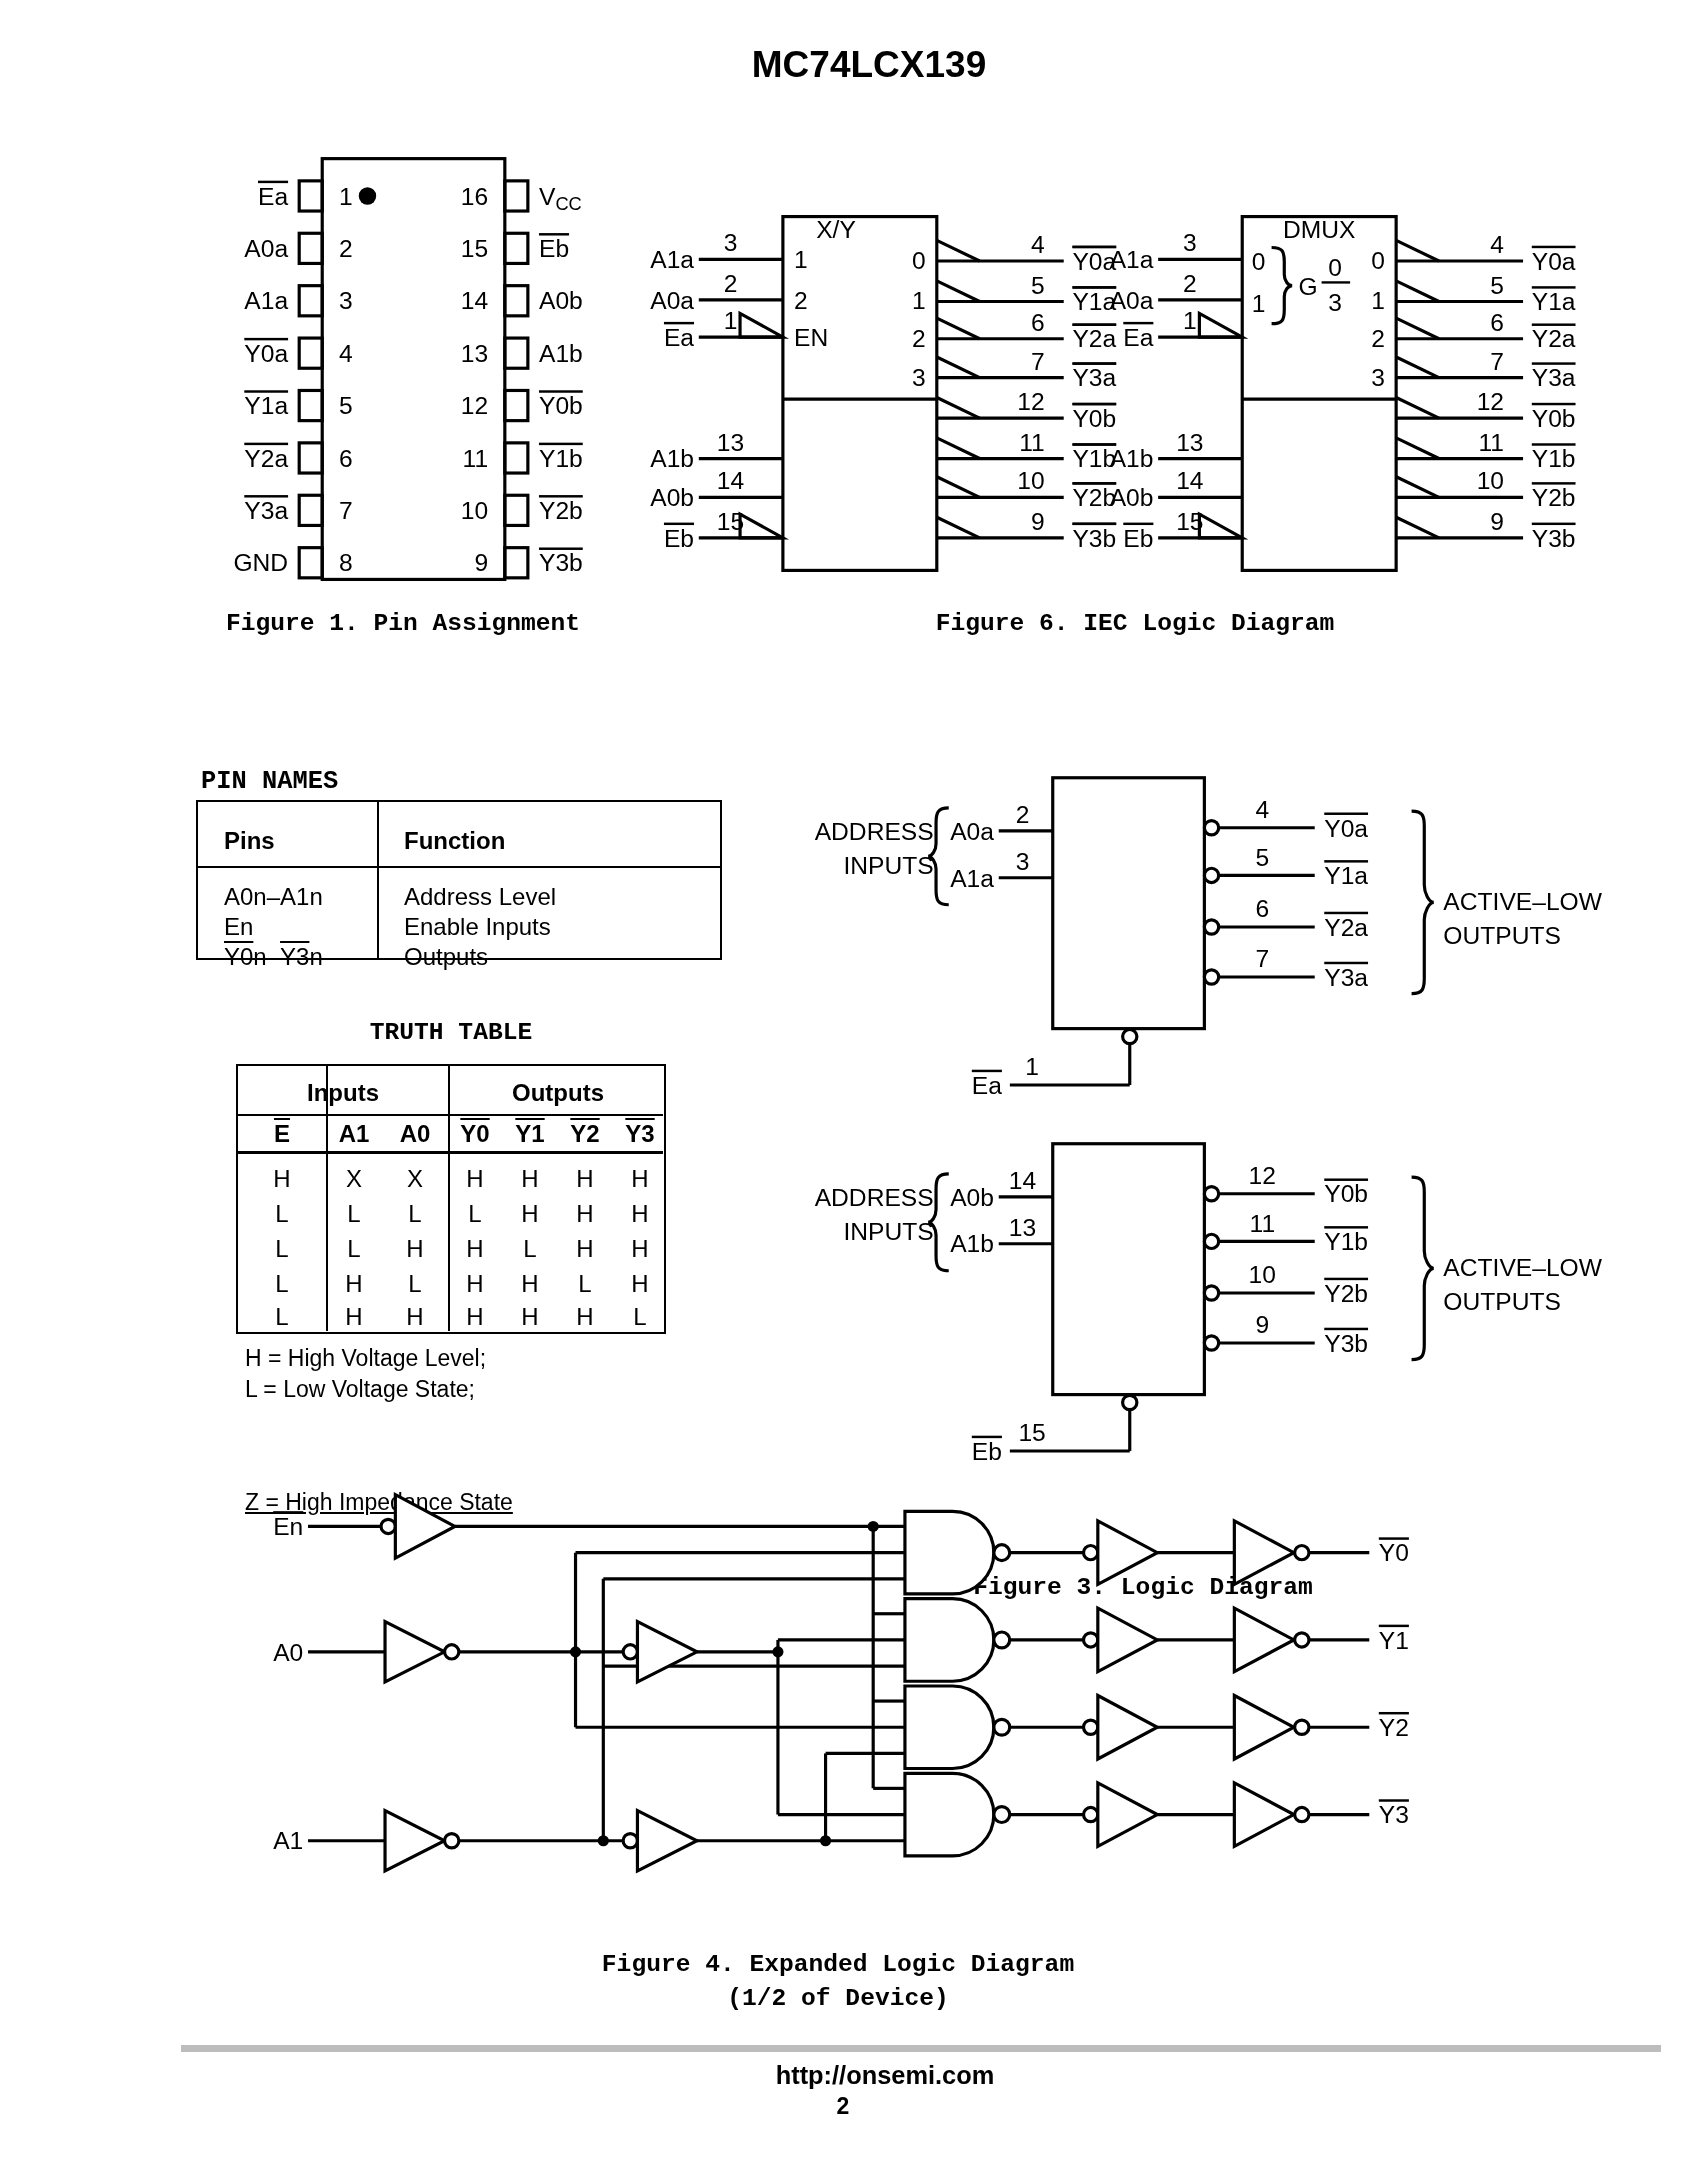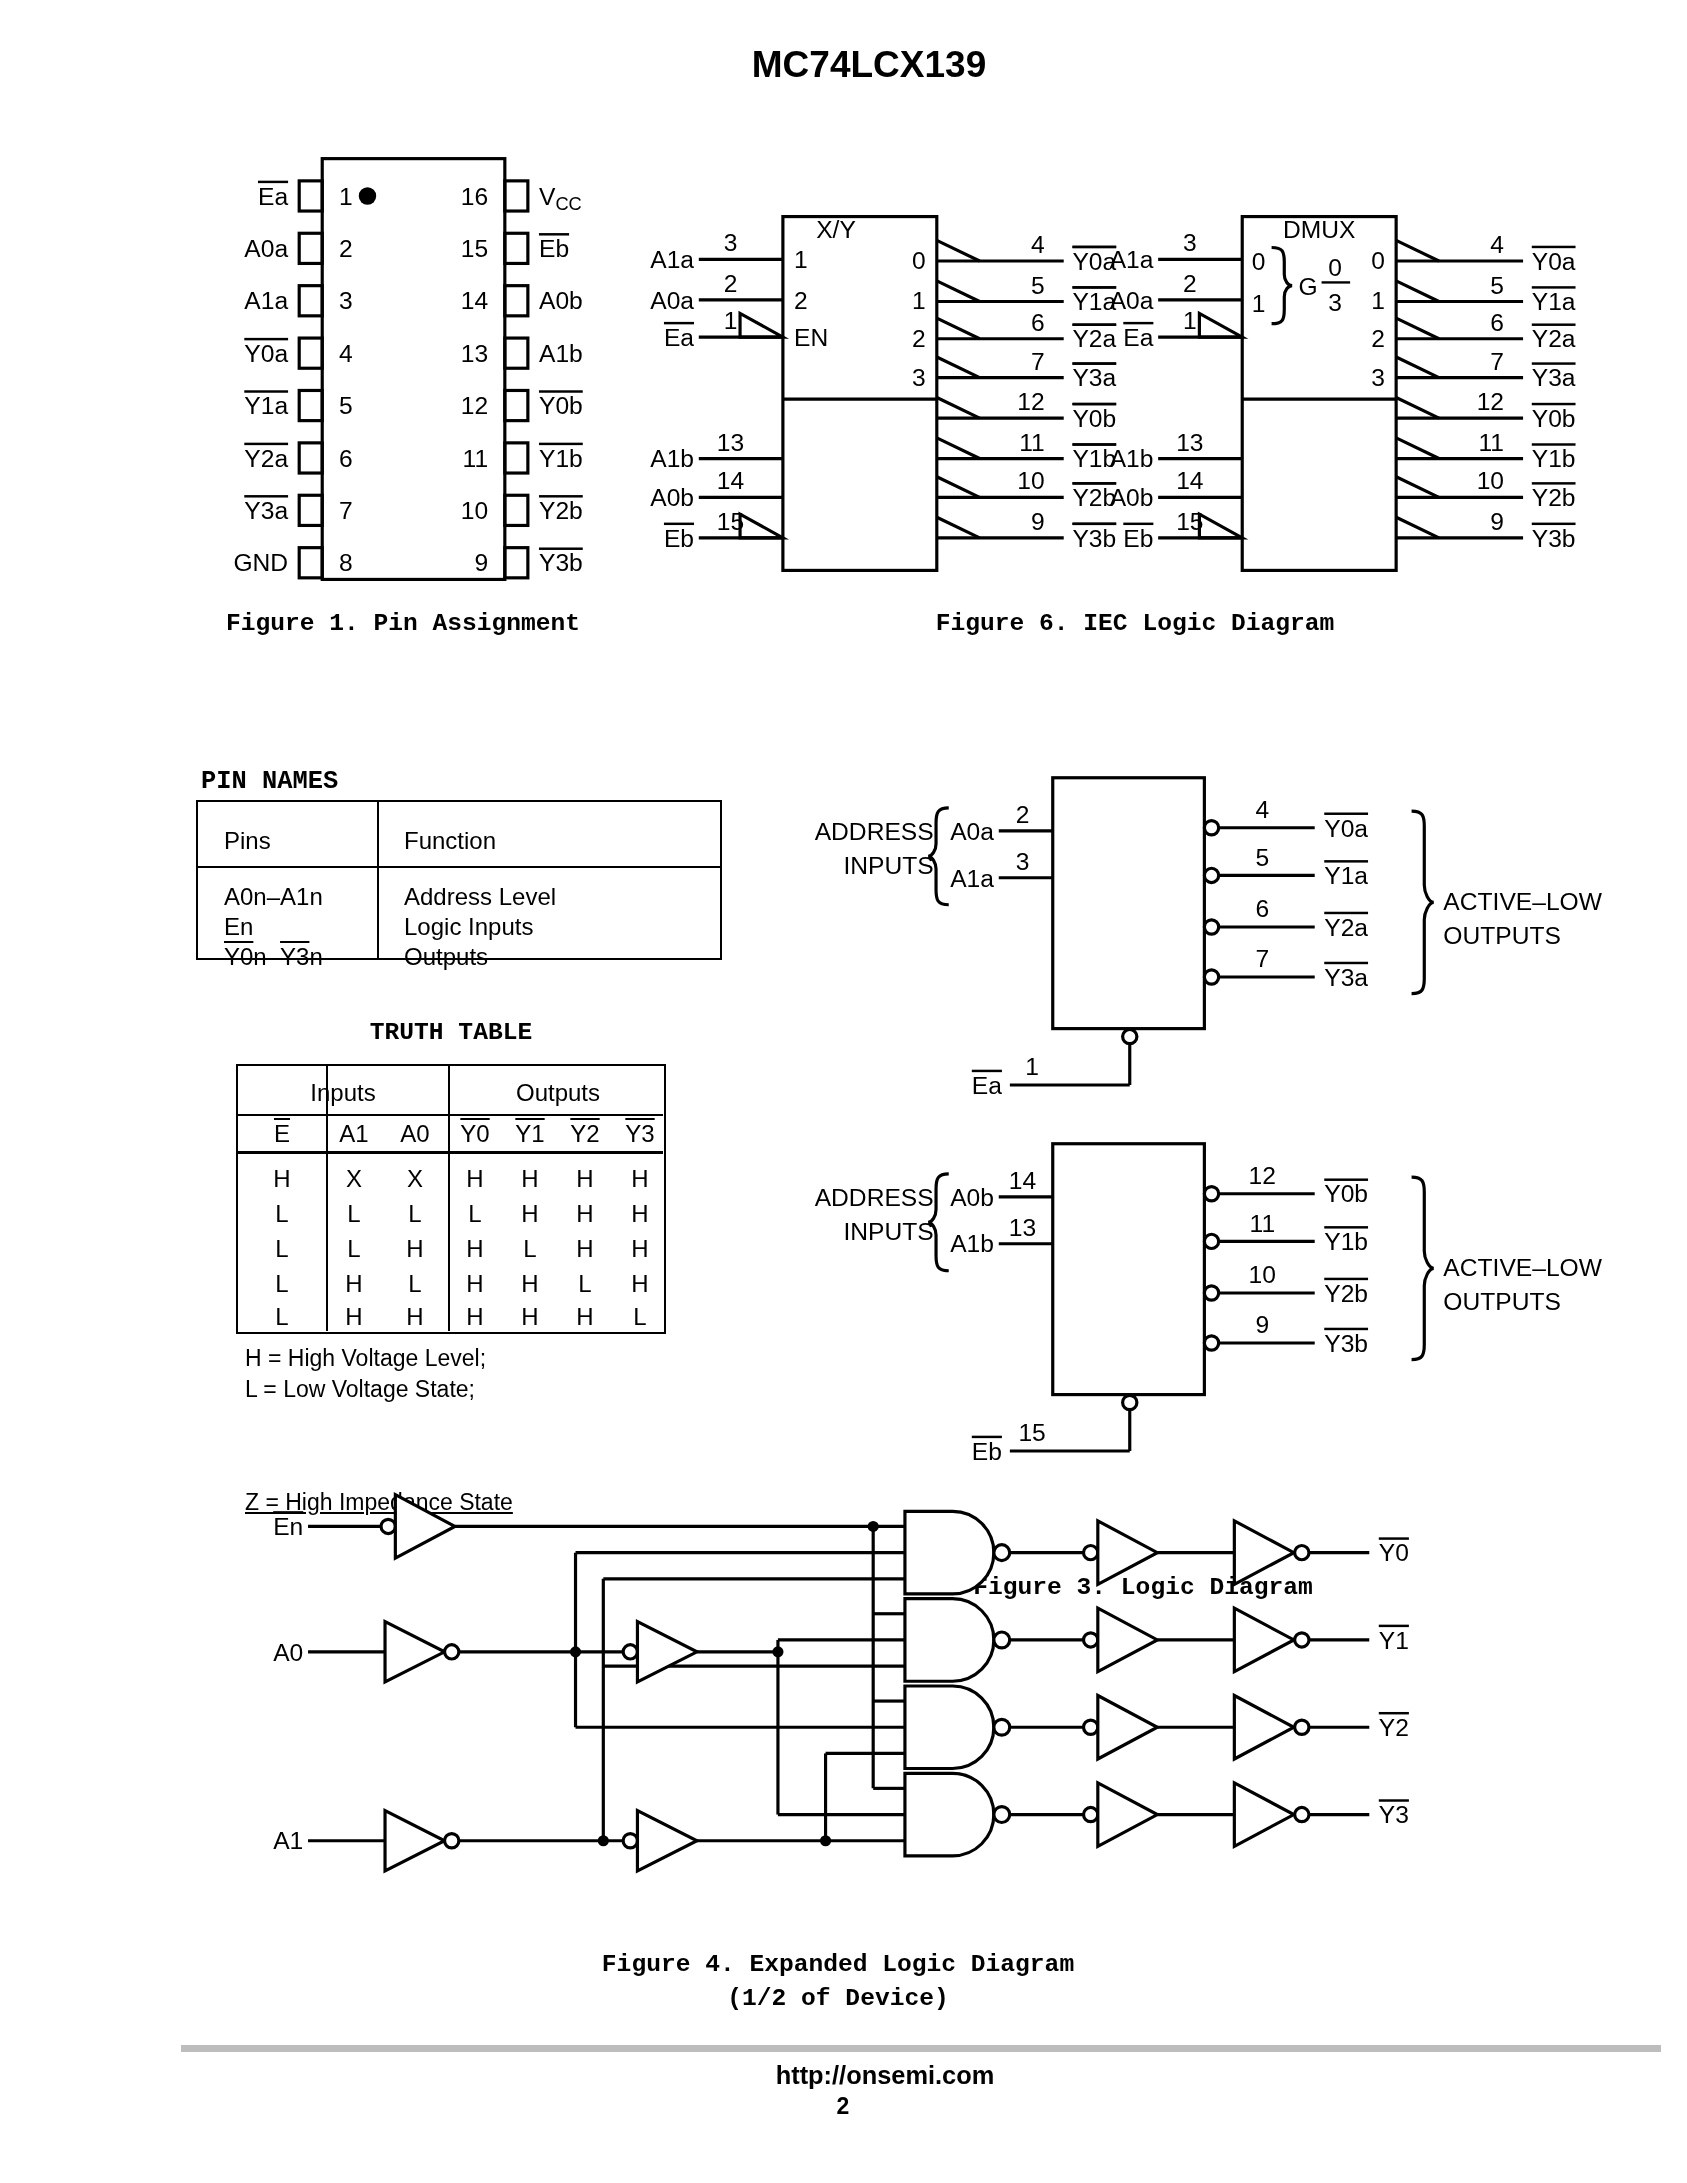--- a/index.html
+++ b/index.html
@@ -6,21 +6,21 @@
   #page{position:relative;width:1687px;height:2183px;background:#ffffff;
         font-family:"Liberation Sans",sans-serif;color:#000;}
   .abs{position:absolute;}
   .ctr{transform:translateX(-50%);white-space:nowrap;}
   .cap{font-weight:bold;font-size:24.6px;font-family:Liberation Mono, monospace;}
   .ov{text-decoration:overline;}
   svg{position:absolute;overflow:visible;}
   svg text{font-family:"Liberation Sans",sans-serif;fill:#000;font-size:31px;}
   .bigtitle{font-weight:bold;font-size:37px;}
   .tbl-border{border:2.4px solid #000;box-sizing:border-box;}
-  .cellh{font-weight:normal;font-size:24px;}
+  .cellh{font-weight:bold;font-size:24px;}
   .cell{font-size:24px;}
   .note{font-size:23px;}
   .vline,.hline{position:absolute;background:#000;}
   .footrule{position:absolute;background:#bdbdbd;}
   .foot{font-weight:bold;}
 </style>
 </head>
 <body>
 
 <div id="page">
@@ -271,21 +271,21 @@
 
   <div class="abs cap" style="left:201px;top:767px;font-size:25.4px;">PIN NAMES</div>
   <div class="abs tbl-border" style="left:196px;top:800px;width:526px;height:160px;">
     <div class="vline" style="left:179px;top:0;width:2.4px;height:156px;"></div>
     <div class="hline" style="left:0;top:64px;width:522px;height:2.4px;"></div>
     <span class="abs cellh" style="left:26px;top:25.4px;">Pins</span>
     <span class="abs cellh" style="left:206px;top:25.4px;">Function</span>
     <span class="abs cell" style="left:26px;top:81px;">A0n–A1n</span>
     <span class="abs cell" style="left:206px;top:81px;">Address Level</span>
     <span class="abs cell" style="left:26px;top:111px;">En</span>
-    <span class="abs cell" style="left:206px;top:111px;">Logic Inputs</span>
+    <span class="abs cell" style="left:206px;top:111px;">Enable Inputs</span>
     <span class="abs cell" style="left:26px;top:141px;"><span class="ov">Y0</span><span>n–</span><span class="ov">Y3</span><span>n</span></span>
     <span class="abs cell" style="left:206px;top:141px;">Outputs</span>
   </div>
 
   <div class="abs ctr cap" style="left:451px;top:1019px;">TRUTH TABLE</div>
   <div class="abs tbl-border" style="left:236px;top:1064px;width:430px;height:270px;">
     <div class="vline" style="left:88px;top:0;width:2.4px;height:265px;"></div>
     <div class="vline" style="left:210px;top:0;width:2.4px;height:265px;"></div>
     <div class="hline" style="left:0;top:48px;width:425px;height:2.4px;"></div>
     <div class="hline" style="left:0;top:85px;width:425px;height:3.2px;"></div>

